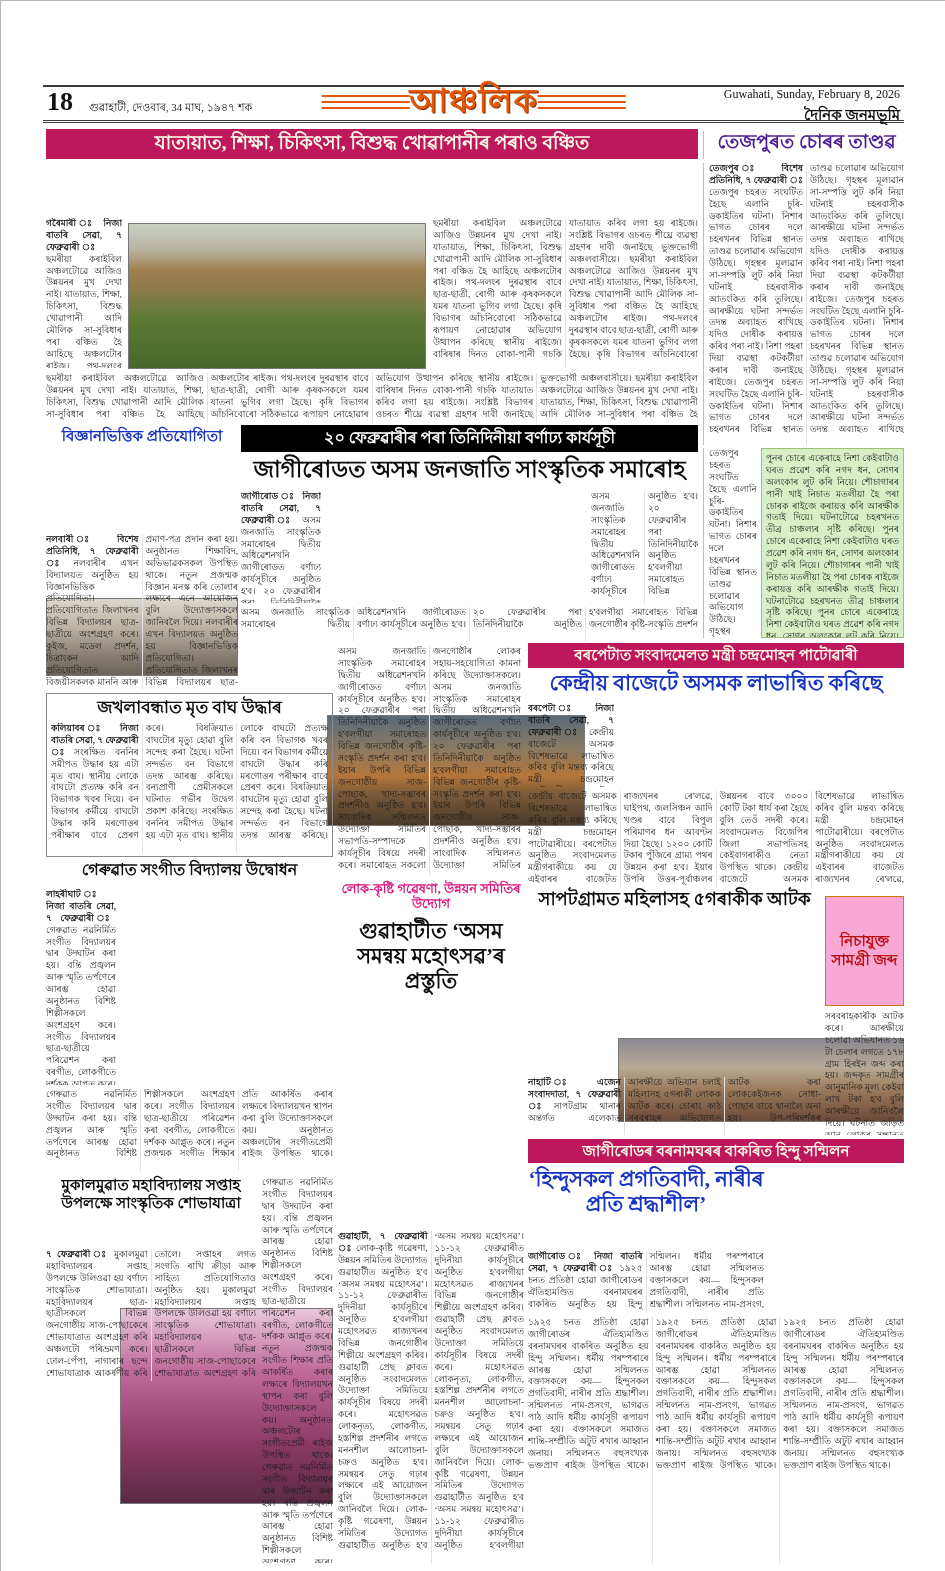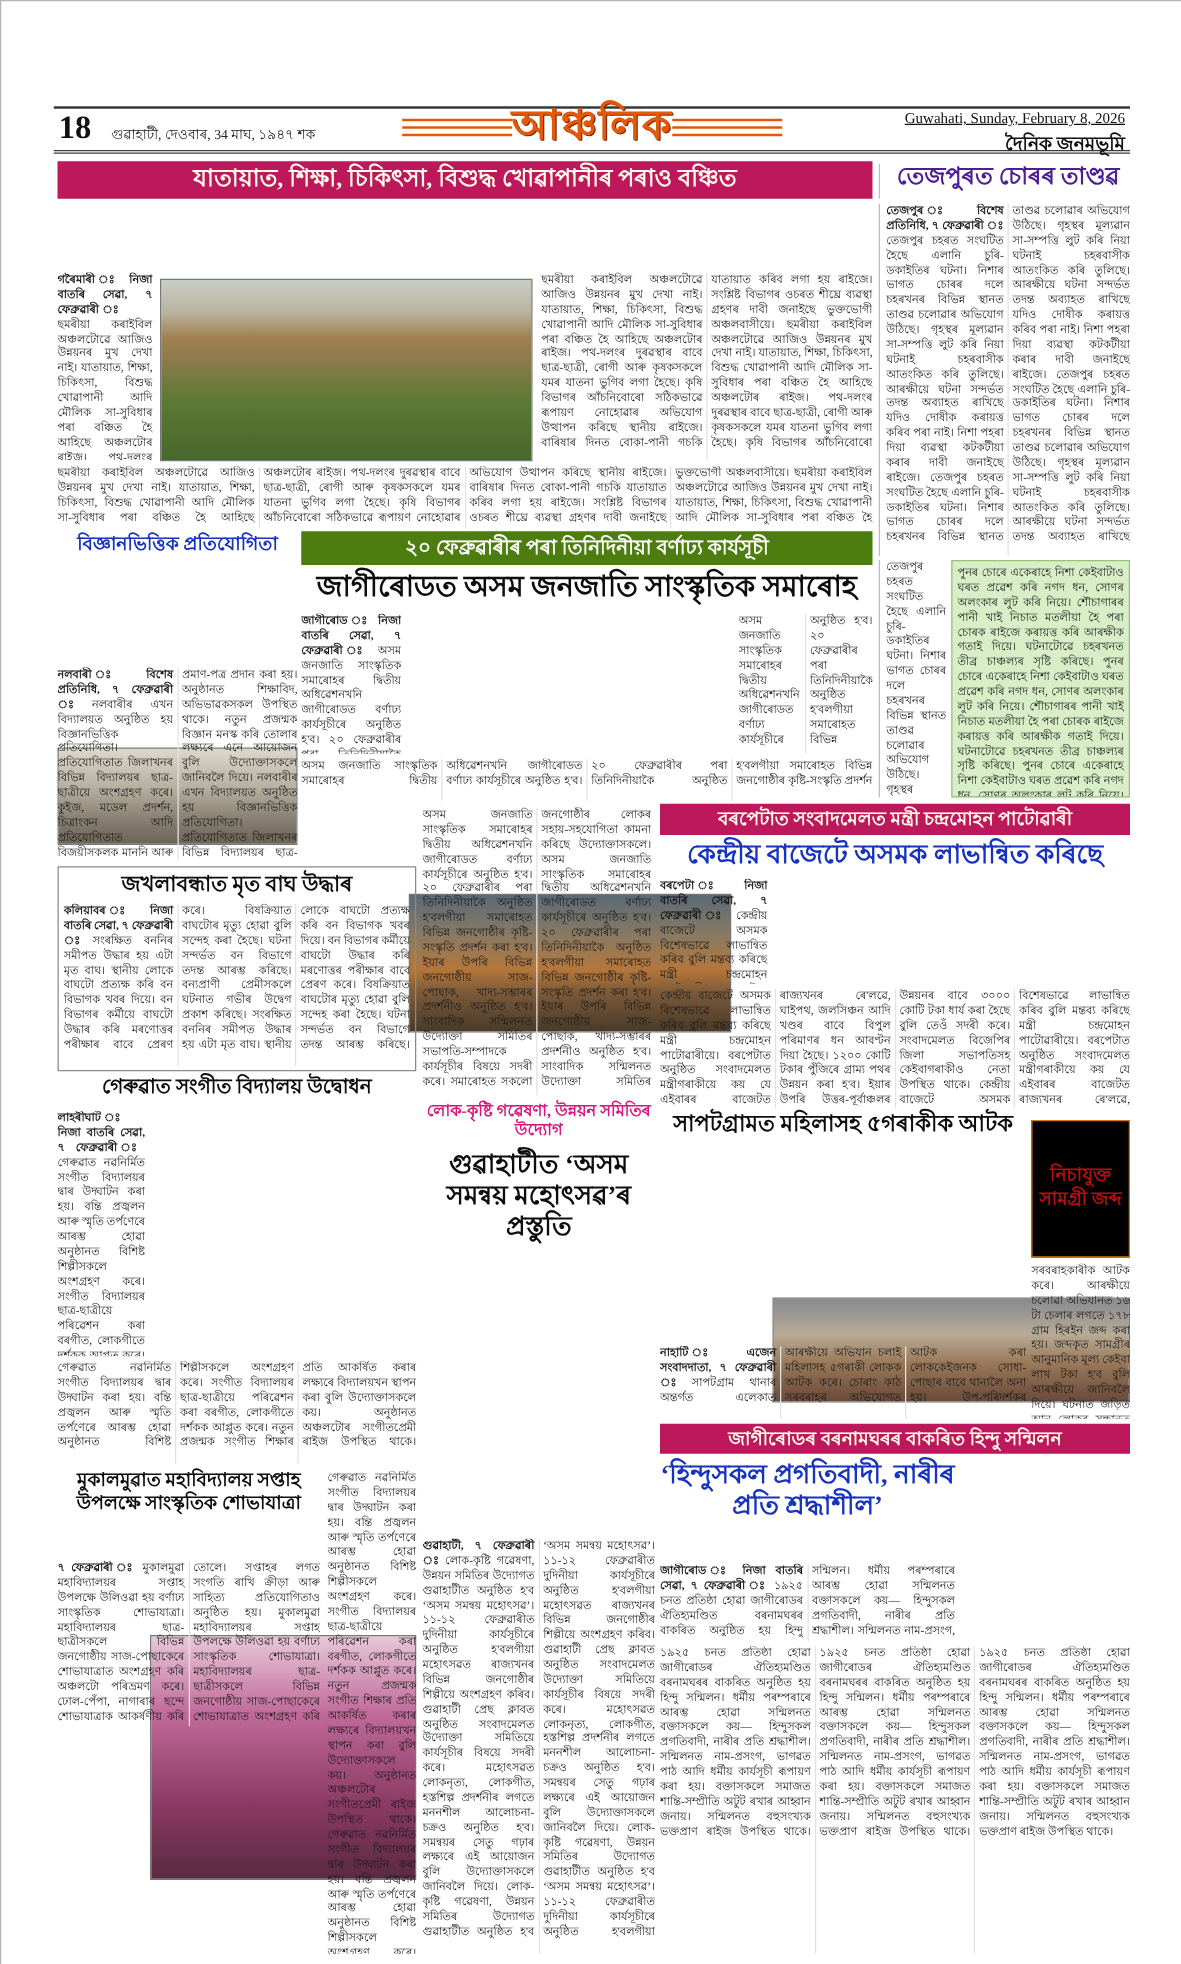--- a/index.html
+++ b/index.html
@@ -4,59 +4,59 @@
 <style>
   html,body{margin:0;padding:0;background:#e9e9e9;font-family:"Liberation Serif","DejaVu Serif",serif;}
   #page{position:relative;width:945px;height:1571px;background:#ffffff;margin:0 auto;border:1px solid #b5b5b5;overflow:hidden;}
   .abs{position:absolute;}
   .body{font-size:9px;line-height:1.32;text-align:justify;color:#1a1a1a;overflow:hidden;column-gap:7px;column-rule:1px solid #e2e2e2;}
   .c2{column-count:2}.c3{column-count:3}.c4{column-count:4}
   .dl{font-weight:bold;}
   .photo{border:1px solid #777;box-sizing:border-box;position:relative;overflow:hidden;}
   .banner{color:#fffbe8;font-weight:bold;display:flex;align-items:center;justify-content:center;text-align:center;box-sizing:border-box;}
   .red{background:#be185d;}
-  .magenta{background:#4d7c0f;color:#fff;}
+  .magenta{background:#000000;color:#fff;}
   .hl{font-weight:bold;color:#0d0d0d;text-align:center;line-height:1.18;}
   .blue{color:#1733c0;}
   .maroon{color:#4c1d95;}
   .lb{border-left:1px solid #bdbdbd;padding-left:5px;box-sizing:border-box;}
   
   .header{border-top:2px solid #3a3a3a;border-bottom:3px double #3a3a3a;box-sizing:border-box;}
   .pagenum{font-size:26px;font-weight:bold;color:#111;}
   .smalldate{font-size:11px;color:#222;}
   .masthead{display:flex;align-items:center;justify-content:center;}
   .orn{width:88px;height:10px;border-top:2px solid #e2590a;border-bottom:2px solid #e2590a;background:linear-gradient(#e2590a,#e2590a) center/100% 2px no-repeat;}
   .masthead-text{font-size:33px;font-weight:bold;color:#e2590a;text-shadow:1px 1px 0 #8a2a00;letter-spacing:1px;line-height:1;}
   .engdate{font-size:12px;color:#111;text-align:right;}
   .papername{font-size:15px;font-weight:bold;color:#111;text-align:right;}
   
   .field-photo{background:linear-gradient(180deg,#c8cfc3 0%,#b9b3a0 18%,#a08050 32%,#8a7a4a 46%,#5d7a35 66%,#47682c 100%);}
   .group-photo{background:linear-gradient(180deg,#dcd8cc 0%,#b8b0a0 40%,#8a8274 72%,#6a6458 100%);}
   .jagiroad-photo{background:linear-gradient(180deg,#5a6a78 0%,#8a7a62 30%,#b5763a 55%,#7a5a3a 72%,#4a3a2a 100%);}
   .budget-photo{background:linear-gradient(180deg,#8a8a92 0%,#b8aa96 35%,#9a7a5a 62%,#6a4a3a 100%);}
   .event-photo{background:linear-gradient(180deg,#e8c8d8 0%,#c06a9a 32%,#8a3a62 70%,#5a2a42 100%);}
   .greenbox{background:#d7eec6;border:1px solid #9ac07a;padding:4px;box-sizing:border-box;}
-  .orangebox{background:#000000;border:1px solid #d07a10;padding:4px;box-sizing:border-box;display:flex;align-items:center;justify-content:center;}
+  .orangebox{background:#f9a8d4;border:1px solid #d07a10;padding:4px;box-sizing:border-box;display:flex;align-items:center;justify-content:center;}
   .orangebox .t{font-size:15px;font-weight:bold;color:#b80e0e;text-align:center;line-height:1.25;}
   .tigerbox{border:1px solid #8a8a8a;padding:4px;box-sizing:border-box;}
 </style>
 </head>
 <body>
 
 <div id="page">
 
   <div class="abs header" style="left:42px;top:84px;width:861px;height:38px;">
     <div class="abs pagenum" style="left:4px;top:0px;">18</div>
     <div class="abs smalldate" style="left:46px;top:12px;">গুৱাহাটী, দেওবাৰ, 34 মাঘ, ১৯৪৭ শক</div>
     <div class="abs masthead" style="left:50%;top:-2px;transform:translateX(-50%);">
       <div class="orn"></div>
       <div class="masthead-text">আঞ্চলিক</div>
       <div class="orn"></div>
     </div>
-    <div class="abs engdate" style="right:4px;top:0px;text-decoration:underline;">Guwahati, Sunday, February 8, 2026</div>
+    <div class="abs engdate" style="right:4px;top:0px;">Guwahati, Sunday, February 8, 2026</div>
     <div class="abs papername" style="right:4px;top:16px;">দৈনিক জনমভূমি</div>
   </div>
 
   <div class="abs banner red" style="left:45px;top:128px;width:652px;height:30px;font-size:19px;">যাতায়াত, শিক্ষা, চিকিৎসা, বিশুদ্ধ খোৱাপানীৰ পৰাও বঞ্চিত</div>
 
   <div class="abs body" style="left:45px;top:217px;width:76px;height:150px;">
     <span class="dl">গৰৈমাৰী ঃ নিজা বাতৰি সেৱা, ৭ ফেব্ৰুৱাৰী ঃ</span>
     <span>ছমৰীয়া কৰাইবিল অঞ্চলটোৱে আজিও উন্নয়নৰ মুখ দেখা নাই। যাতায়াত, শিক্ষা, চিকিৎসা, বিশুদ্ধ খোৱাপানী আদি মৌলিক সা-সুবিধাৰ পৰা বঞ্চিত হৈ আহিছে অঞ্চলটোৰ ৰাইজ। পথ-দলংৰ দুৰৱস্থাৰ বাবে ছাত্ৰ-ছাত্ৰী, ৰোগী আৰু কৃষকসকলে যমৰ যাতনা ভুগিব লগা হৈছে। কৃষি বিভাগৰ আঁচনিবোৰো সঠিকভাৱে ৰূপায়ণ নোহোৱাৰ অভিযোগ উত্থাপন কৰিছে স্থানীয় ৰাইজে। বাৰিষাৰ দিনত বোকা-পানী গচকি যাতায়াত কৰিব লগা হয় ৰাইজে। সংশ্লিষ্ট বিভাগৰ ওচৰত শীঘ্ৰে ব্যৱস্থা গ্ৰহণৰ দাবী জনাইছে ভুক্তভোগী অঞ্চলবাসীয়ে।</span>
   </div>
   <div class="abs photo field-photo" style="left:127px;top:222px;width:298px;height:146px;"></div>

